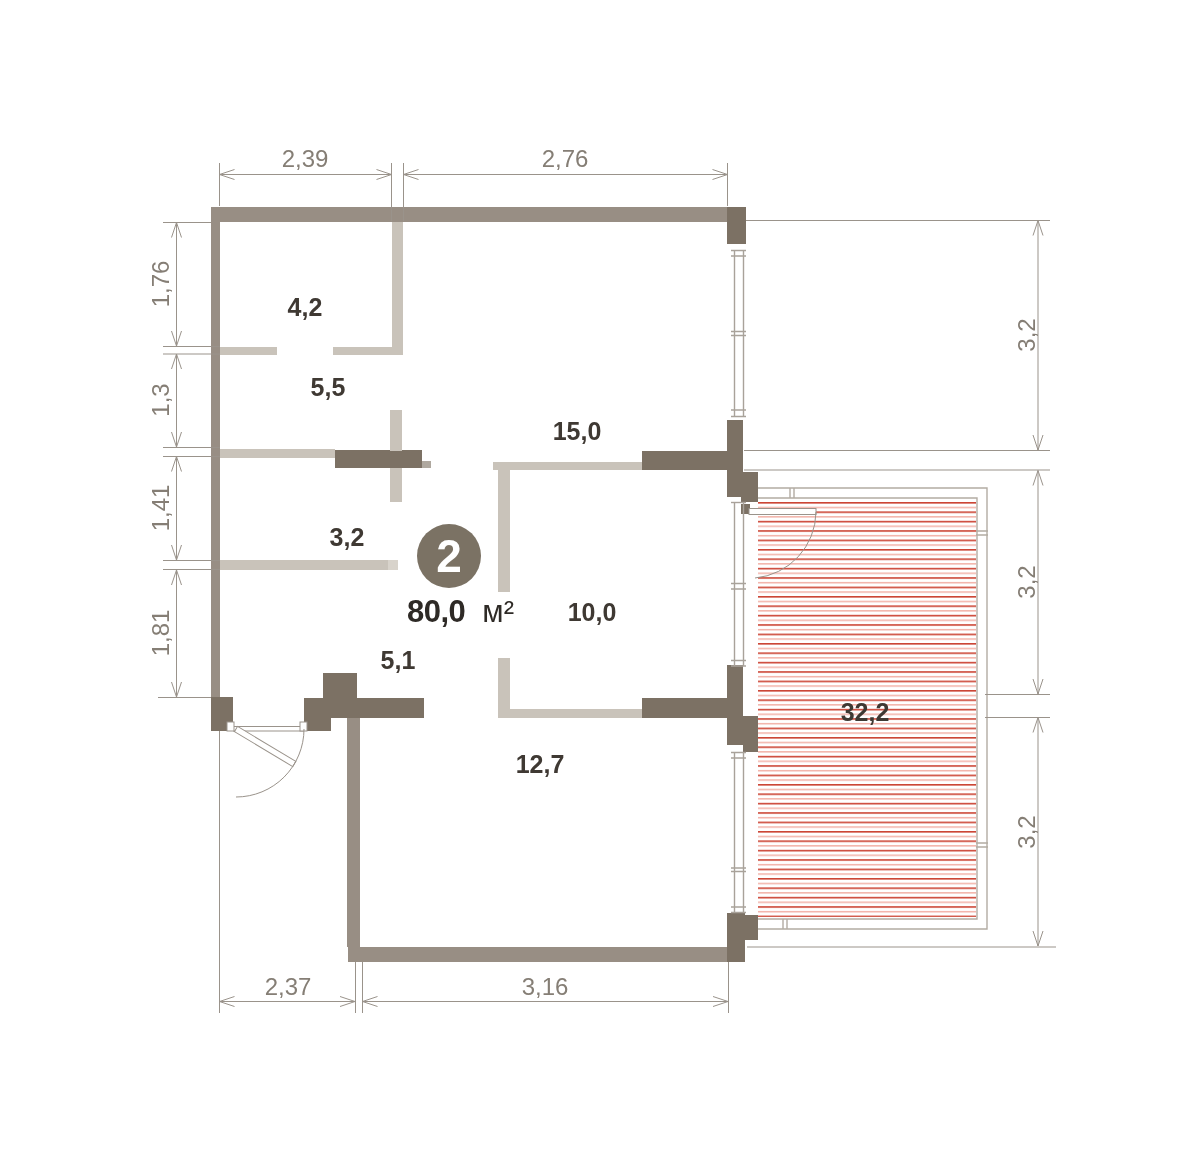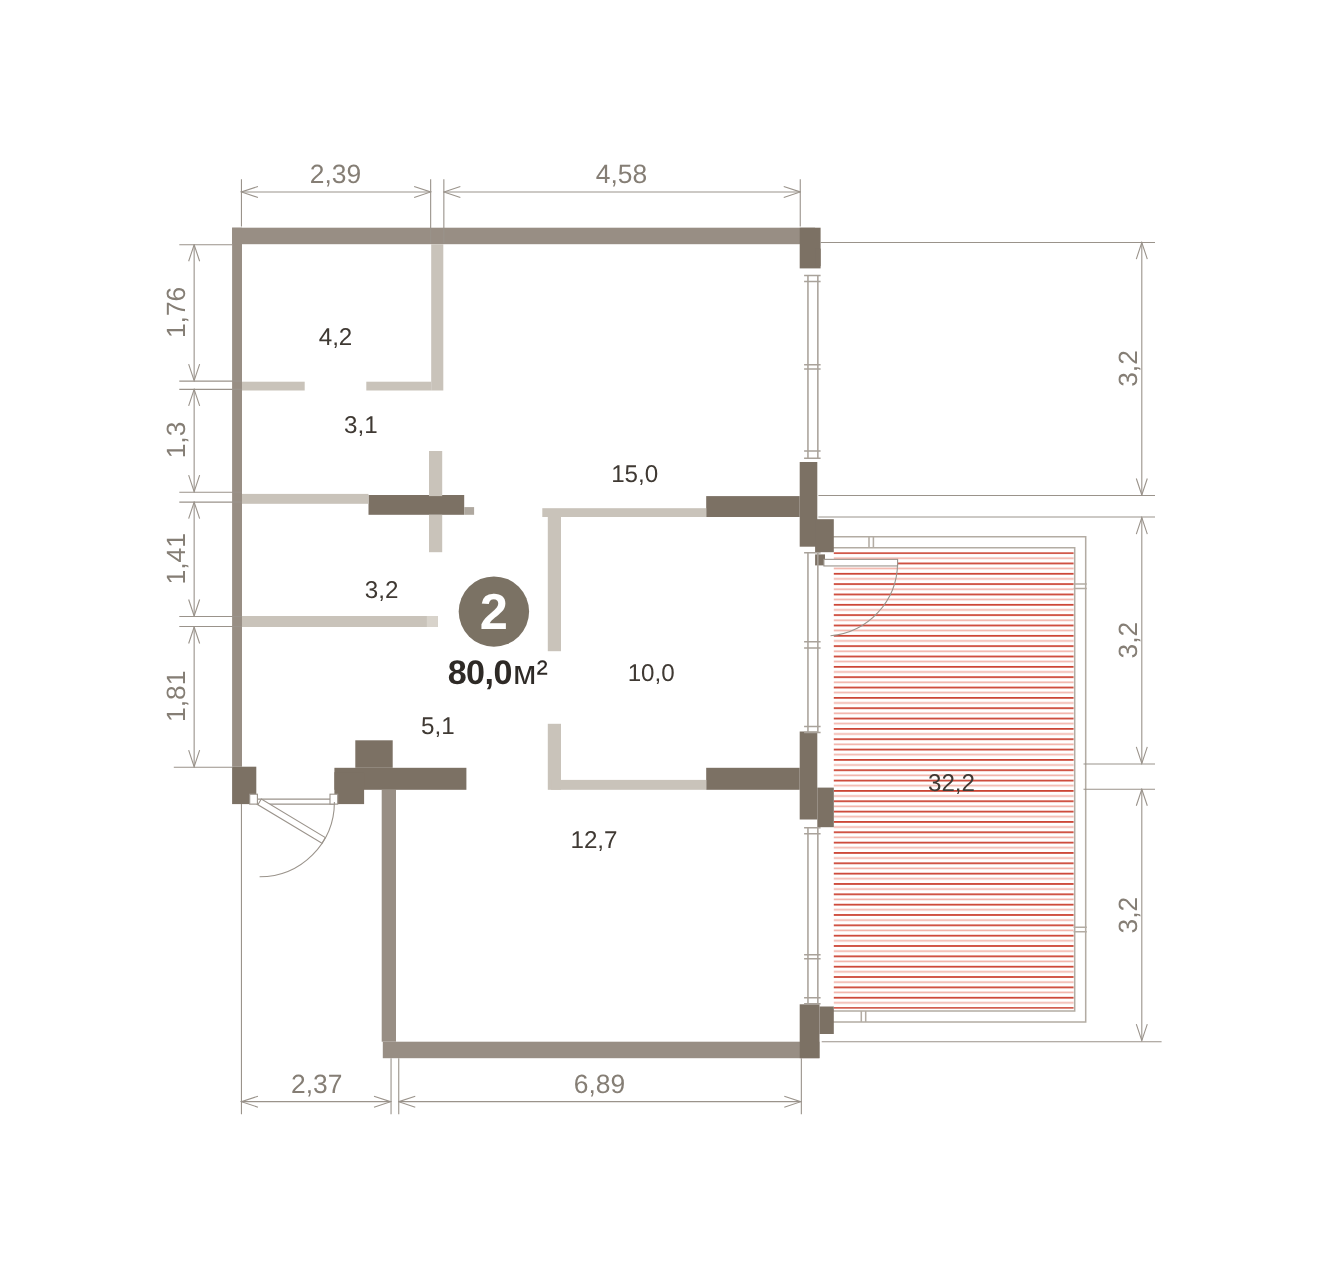--- a/index.html
+++ b/index.html
@@ -15,27 +15,27 @@
   .wl{fill:var(--wall_light);stroke:none;}
   .wd{fill:var(--wall_dark);stroke:none;}
   .pt{fill:var(--partition);stroke:none;}
   .ptc{fill:var(--partition_cap);stroke:none;}
   .ptm{fill:var(--partition_mid);stroke:none;}
   .dl{stroke:var(--dim_line);stroke-width:1;fill:none;}
   .wn{stroke:var(--window_line);stroke-width:1.4;fill:none;}
   .fr{stroke:var(--frame_line);stroke-width:1.4;fill:none;}
   .leaf{fill:#FFFFFF;stroke:var(--dim_line);stroke-width:1;}
   .lbl{position:absolute;transform:translate(-50%,-50%);white-space:nowrap;}
-  .rlabel{font-size:22px;font-weight:400;color:var(--room_text);}
+  .rlabel{font-size:25px;font-weight:700;color:var(--room_text);}
   .dlabel{font-size:24px;font-weight:400;color:var(--dim_text);}
   .rot{transform:translate(-50%,-50%) rotate(-90deg);}
   .badge{position:absolute;left:417px;top:524px;width:64px;height:64px;border-radius:50%;
          background:var(--badge_bg);display:flex;align-items:center;justify-content:center;}
   .badge span{color:var(--badge_text);font-size:46px;font-weight:700;line-height:1;}
-  .area{position:absolute;left:407px;top:594px;display:flex;align-items:baseline;gap:1px;
+  .area{position:absolute;left:407px;top:594px;display:flex;align-items:baseline;gap:17px;
         color:var(--area_text);}
   .area .val{font-size:31px;font-weight:600;letter-spacing:-0.5px;}
   .area .unit{font-size:31px;font-weight:500;}
 </style>
 </head>
 <body>
 
 <div class="plan">
 
   <svg width="1200" height="1164" viewBox="0 0 1200 1164">
@@ -152,39 +152,39 @@
       <line x1="176.5" y1="570" x2="176.5" y2="697" marker-start="url(#as)" marker-end="url(#ae)"></line>
       <line x1="1038" y1="220.5" x2="1038" y2="450" marker-start="url(#as)" marker-end="url(#ae)"></line>
       <line x1="1038" y1="470.5" x2="1038" y2="694" marker-start="url(#as)" marker-end="url(#ae)"></line>
       <line x1="1038" y1="717.5" x2="1038" y2="946" marker-start="url(#as)" marker-end="url(#ae)"></line>
       <line x1="219.5" y1="1001.5" x2="355" y2="1001.5" marker-start="url(#as)" marker-end="url(#ae)"></line>
       <line x1="362.5" y1="1001.5" x2="728" y2="1001.5" marker-start="url(#as)" marker-end="url(#ae)"></line>
     </g>
   </svg>
 
   <span class="lbl rlabel" style="left:305px;top:307px">4,2</span>
-  <span class="lbl rlabel" style="left:328px;top:387px">3,1</span>
+  <span class="lbl rlabel" style="left:328px;top:387px">5,5</span>
   <span class="lbl rlabel" style="left:577px;top:431px">15,0</span>
   <span class="lbl rlabel" style="left:347px;top:537px">3,2</span>
   <span class="lbl rlabel" style="left:398px;top:660px">5,1</span>
   <span class="lbl rlabel" style="left:592px;top:612px">10,0</span>
   <span class="lbl rlabel" style="left:540px;top:764px">12,7</span>
   <span class="lbl rlabel" style="left:865px;top:712px">32,2</span>
 
   <span class="lbl dlabel" style="left:305px;top:159px">2,39</span>
-  <span class="lbl dlabel" style="left:565px;top:159px">4,58</span>
+  <span class="lbl dlabel" style="left:565px;top:159px">2,76</span>
   <span class="lbl dlabel rot" style="left:161px;top:284px">1,76</span>
   <span class="lbl dlabel rot" style="left:161px;top:400px">1,3</span>
   <span class="lbl dlabel rot" style="left:161px;top:508px">1,41</span>
   <span class="lbl dlabel rot" style="left:161px;top:633px">1,81</span>
   <span class="lbl dlabel rot" style="left:1027px;top:335px">3,2</span>
   <span class="lbl dlabel rot" style="left:1027px;top:582px">3,2</span>
   <span class="lbl dlabel rot" style="left:1027px;top:832px">3,2</span>
   <span class="lbl dlabel" style="left:288px;top:987px">2,37</span>
-  <span class="lbl dlabel" style="left:545px;top:987px">6,89</span>
+  <span class="lbl dlabel" style="left:545px;top:987px">3,16</span>
 
   <div class="badge">
     <span>2</span>
   </div>
   <div class="area">
     <span class="val">80,0</span>
     <span class="unit">м²</span>
   </div>
 
 </div>

